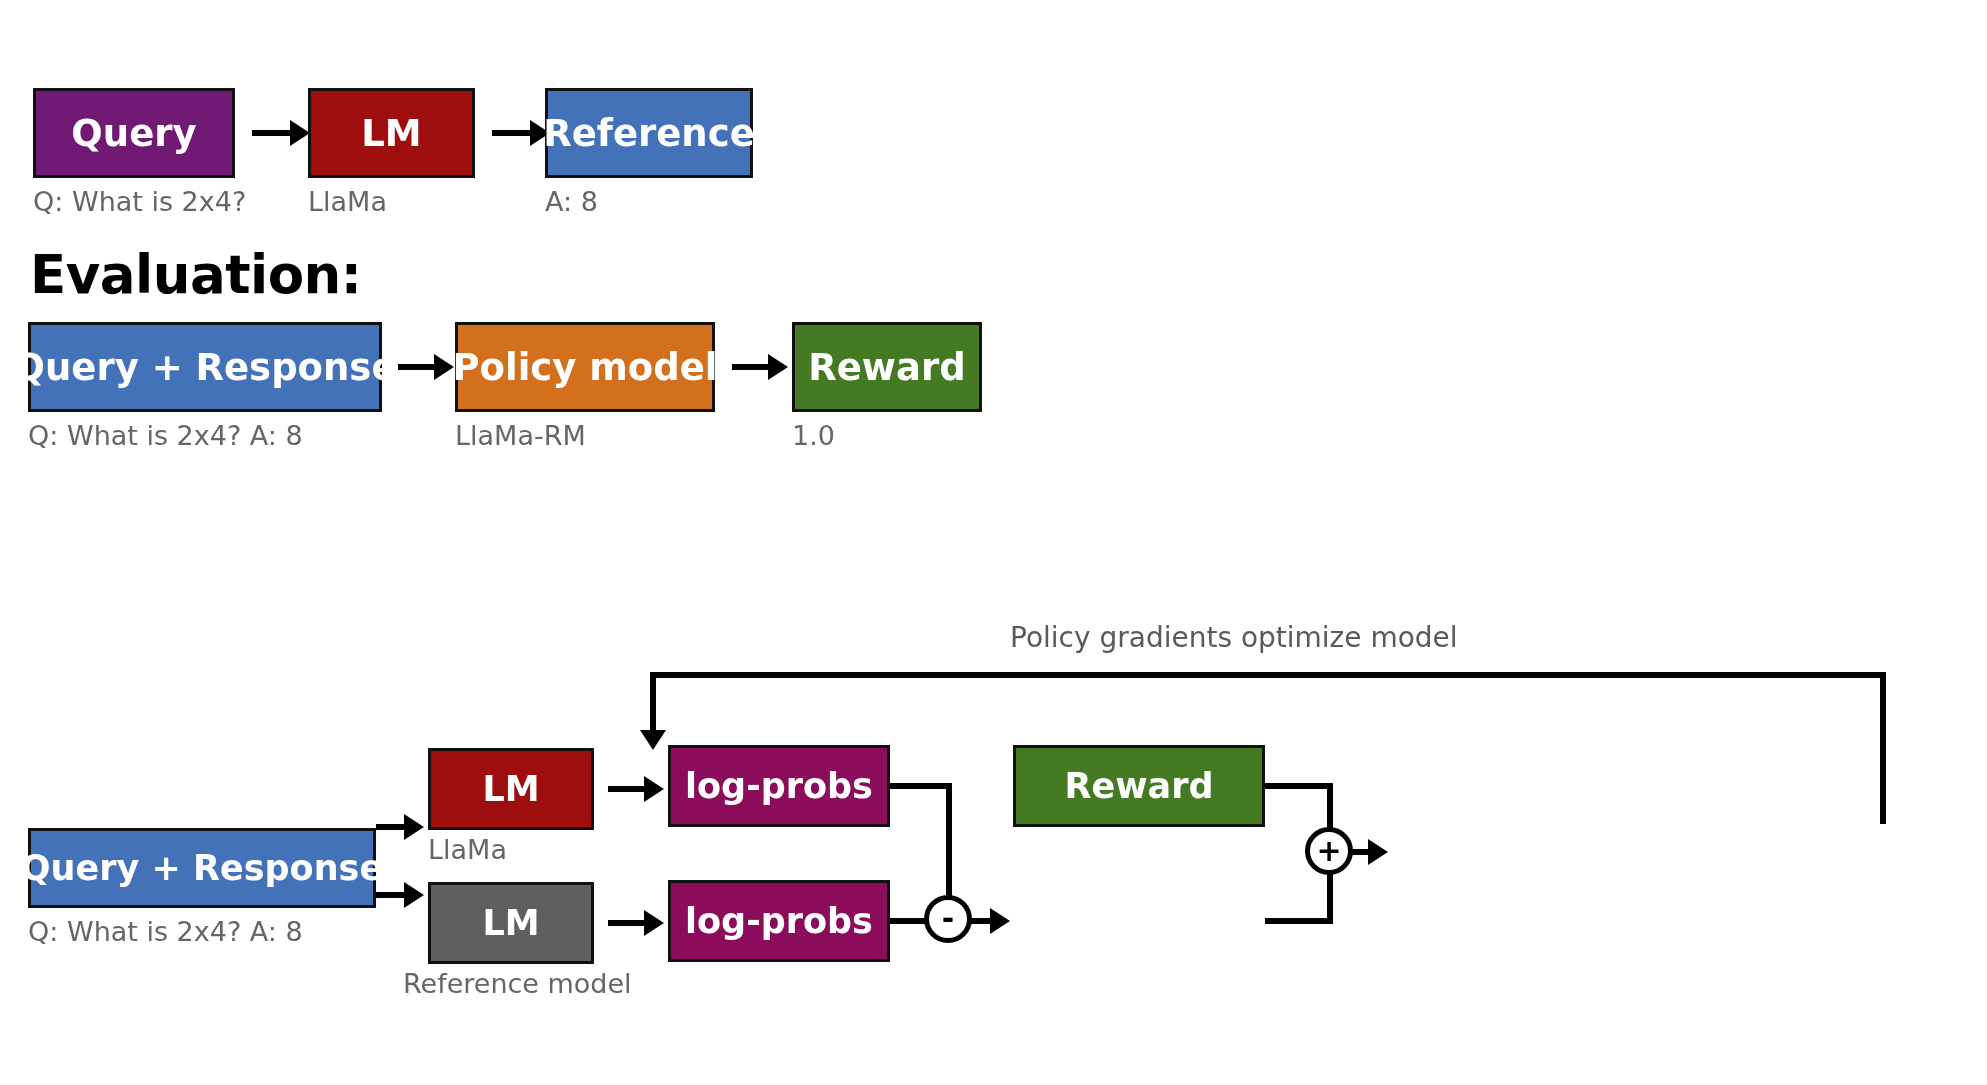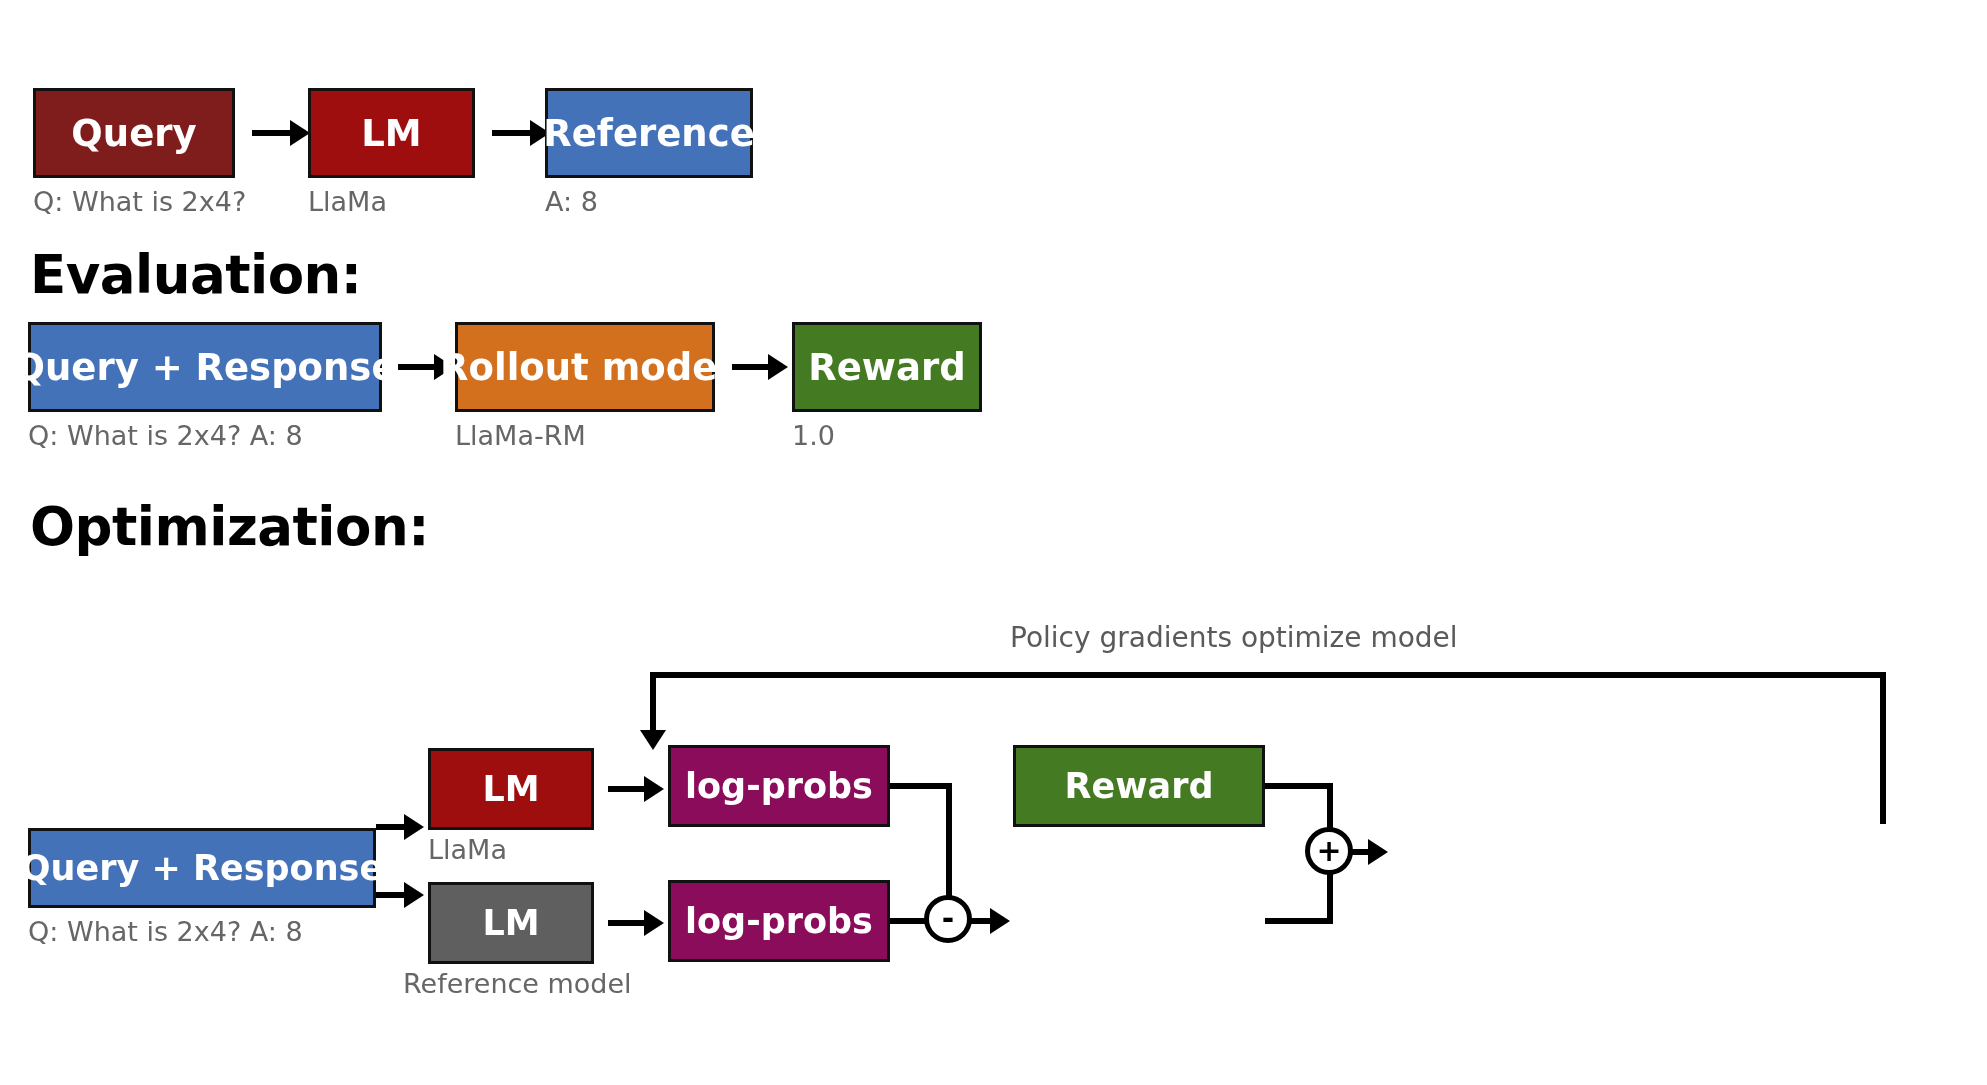--- a/index.html
+++ b/index.html
@@ -109,21 +109,21 @@
     color: #000000;
     line-height: 1;
   }
 </style>
 </head>
 <body>
 
 <div id="canvas">
 
 
-  <div class="node" style="left:33px; top:88px; width:202px; height:90px; background:#7f1d1d; font-size:37px;">
+  <div class="node" style="left:33px; top:88px; width:202px; height:90px; background:#701a75; font-size:37px;">
     <span>Query</span>
   </div>
   <div class="caption" style="left:33px; top:188px; width:202px;">Q: What is 2x4?</div>
 
   <div class="h-line" style="left:252px; top:130px; width:45px;"></div>
   <div class="arrow-right" style="left:290px; top:120px;"></div>
 
   <div class="node" style="left:308px; top:88px; width:167px; height:90px; background:#9e0e0e; font-size:37px;">
     <span>LM</span>
   </div>
@@ -141,33 +141,32 @@
 
   <div class="node" style="left:28px; top:322px; width:354px; height:90px; background:#4472b8; font-size:37px;">
     <span>Query + Response</span>
   </div>
   <div class="caption" style="left:28px; top:422px; width:354px;">Q: What is 2x4? A: 8</div>
 
   <div class="h-line" style="left:398px; top:364px; width:42px;"></div>
   <div class="arrow-right" style="left:434px; top:354px;"></div>
 
   <div class="node" style="left:455px; top:322px; width:260px; height:90px; background:#d2701e; font-size:37px;">
-    <span>Rollout model</span>
+    <span>Policy model</span>
   </div>
   <div class="caption" style="left:455px; top:422px; width:260px;">LlaMa-RM</div>
 
   <div class="h-line" style="left:732px; top:364px; width:42px;"></div>
   <div class="arrow-right" style="left:768px; top:354px;"></div>
 
   <div class="node" style="left:792px; top:322px; width:190px; height:90px; background:#447a22; font-size:37px;">
     <span>Reward</span>
   </div>
   <div class="caption" style="left:792px; top:422px; width:190px;">1.0</div>
 
-  <div class="section-title" style="left:30px; top:500px;">Optimization:</div>
 
   <div class="loop-label" style="left:1010px; top:624px;">Policy gradients optimize model</div>
 
   <div class="v-line" style="left:1880px; top:672px; height:152px;"></div>
   <div class="h-line" style="left:650px; top:672px; width:1236px;"></div>
   <div class="v-line" style="left:650px; top:672px; height:66px;"></div>
   <div class="arrow-down" style="left:640px; top:730px;"></div>
 
   <div class="node" style="left:28px; top:828px; width:348px; height:80px; background:#4472b8; font-size:35px;">
     <span>Query + Response</span>

